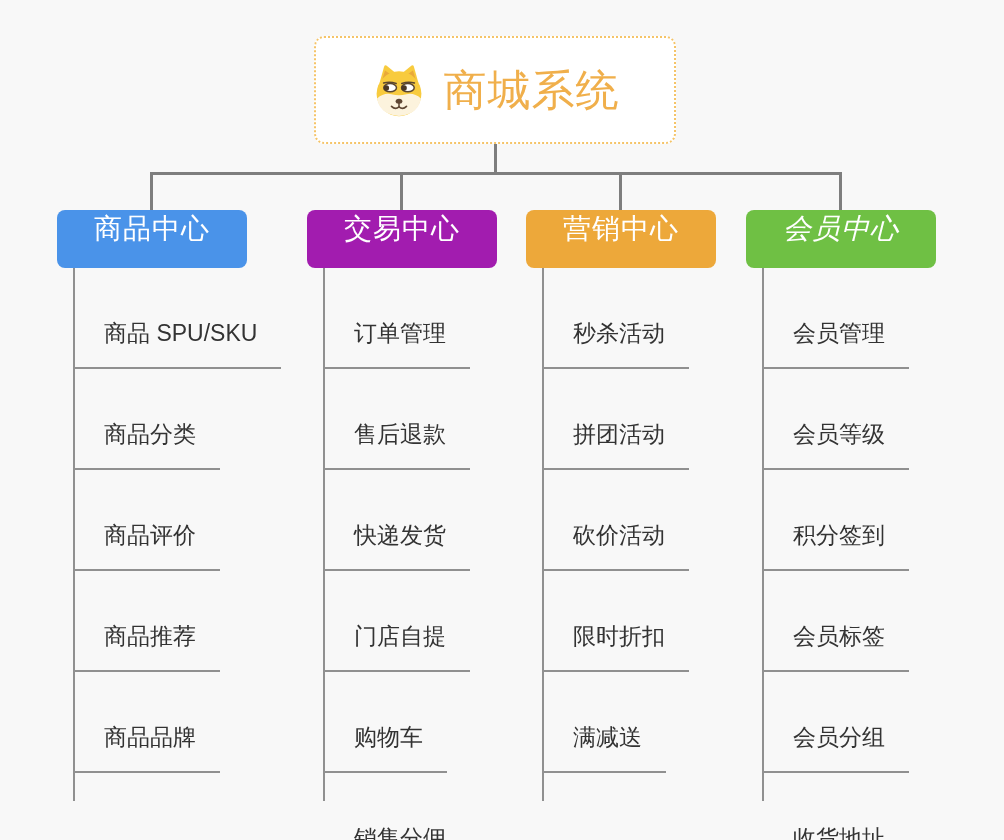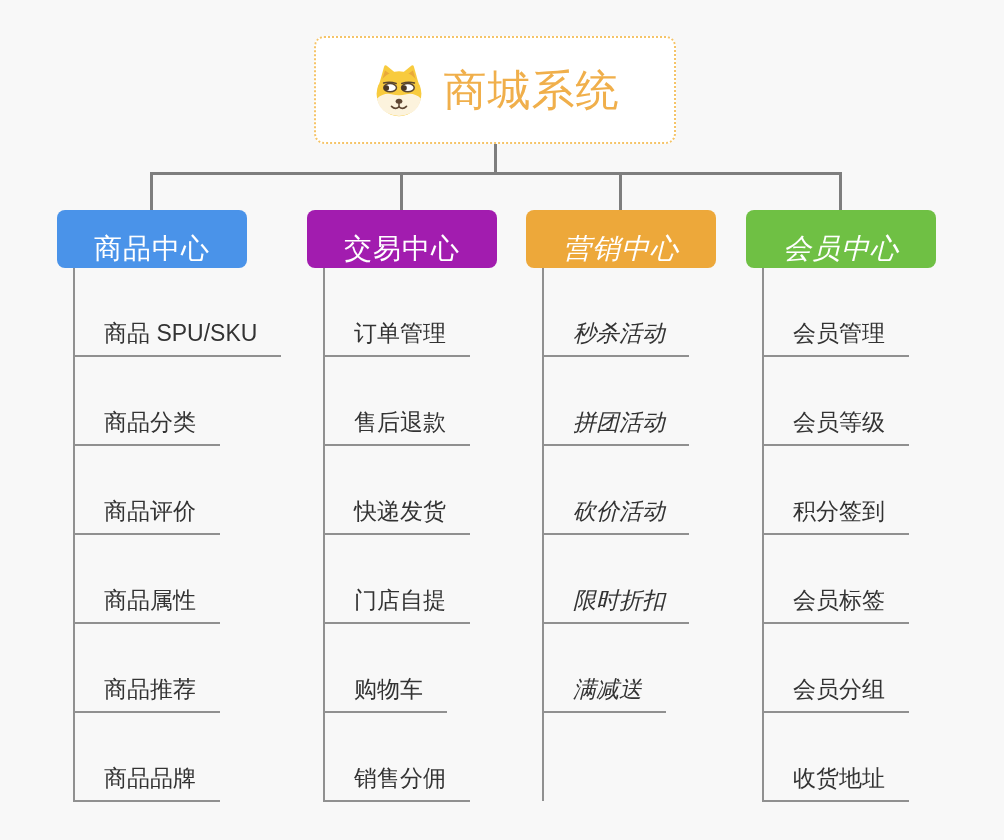--- a/index.html
+++ b/index.html
@@ -35,35 +35,35 @@
   }
   .root-icon{width:56px;height:56px;flex:0 0 auto;}
 
   
   .conn{position:absolute;background:var(--connector);}
 
   
   .branch-col{position:absolute;top:210px;width:190px;}
   .branch-node{
     height:58px;width:190px;border-radius:8px;
-    display:flex;align-items:flex-end;justify-content:center;
+    display:flex;align-items:flex-start;justify-content:center;
     cursor:pointer;
   }
   .branch-label{
     font-size:28px;color:var(--node-text);letter-spacing:1px;white-space:nowrap;
   }
   .trunk{
     position:absolute;left:16px;top:58px;width:2px;height:533px;
     background:var(--underline);
   }
   .children{position:absolute;left:16px;top:58px;}
   .child{
     display:table;
     margin-top:51px;
-    padding:0 24px 8px 31px;
+    padding:0 24px 20px 31px;
     border-bottom:2px solid var(--underline);
     font-size:23px;line-height:28px;
     color:var(--child-text);
     white-space:nowrap;
     cursor:pointer;
   }
 </style>
 </head>
 <body>
 
@@ -105,40 +105,39 @@
   <div id="branches">
       <div class="branch-col" style="left: 57px;">
     <div class="branch-node" style="background: rgb(74, 147, 233);">
       <span class="branch-label">商品中心</span>
     </div>
     <div class="trunk"></div>
     <div class="children">
           <div class="child">商品 SPU/SKU</div>
           <div class="child">商品分类</div>
           <div class="child">商品评价</div>
-          <div class="child">商品属性</div>
           <div class="child">商品推荐</div>
           <div class="child">商品品牌</div>
         </div>
   </div>
       <div class="branch-col" style="left: 307px;">
     <div class="branch-node" style="background: #a21caf;">
       <span class="branch-label">交易中心</span>
     </div>
     <div class="trunk"></div>
     <div class="children">
           <div class="child">订单管理</div>
           <div class="child">售后退款</div>
           <div class="child">快递发货</div>
           <div class="child">门店自提</div>
           <div class="child">购物车</div>
           <div class="child">销售分佣</div>
         </div>
   </div>
-      <div class="branch-col" style="left: 526px; font-style: italic;">
+      <div class="branch-col" style="left: 526px;">
     <div class="branch-node" style="background: rgb(237, 168, 58);">
       <span class="branch-label">营销中心</span>
     </div>
     <div class="trunk"></div>
     <div class="children">
           <div class="child">秒杀活动</div>
           <div class="child">拼团活动</div>
           <div class="child">砍价活动</div>
           <div class="child">限时折扣</div>
           <div class="child">满减送</div>

